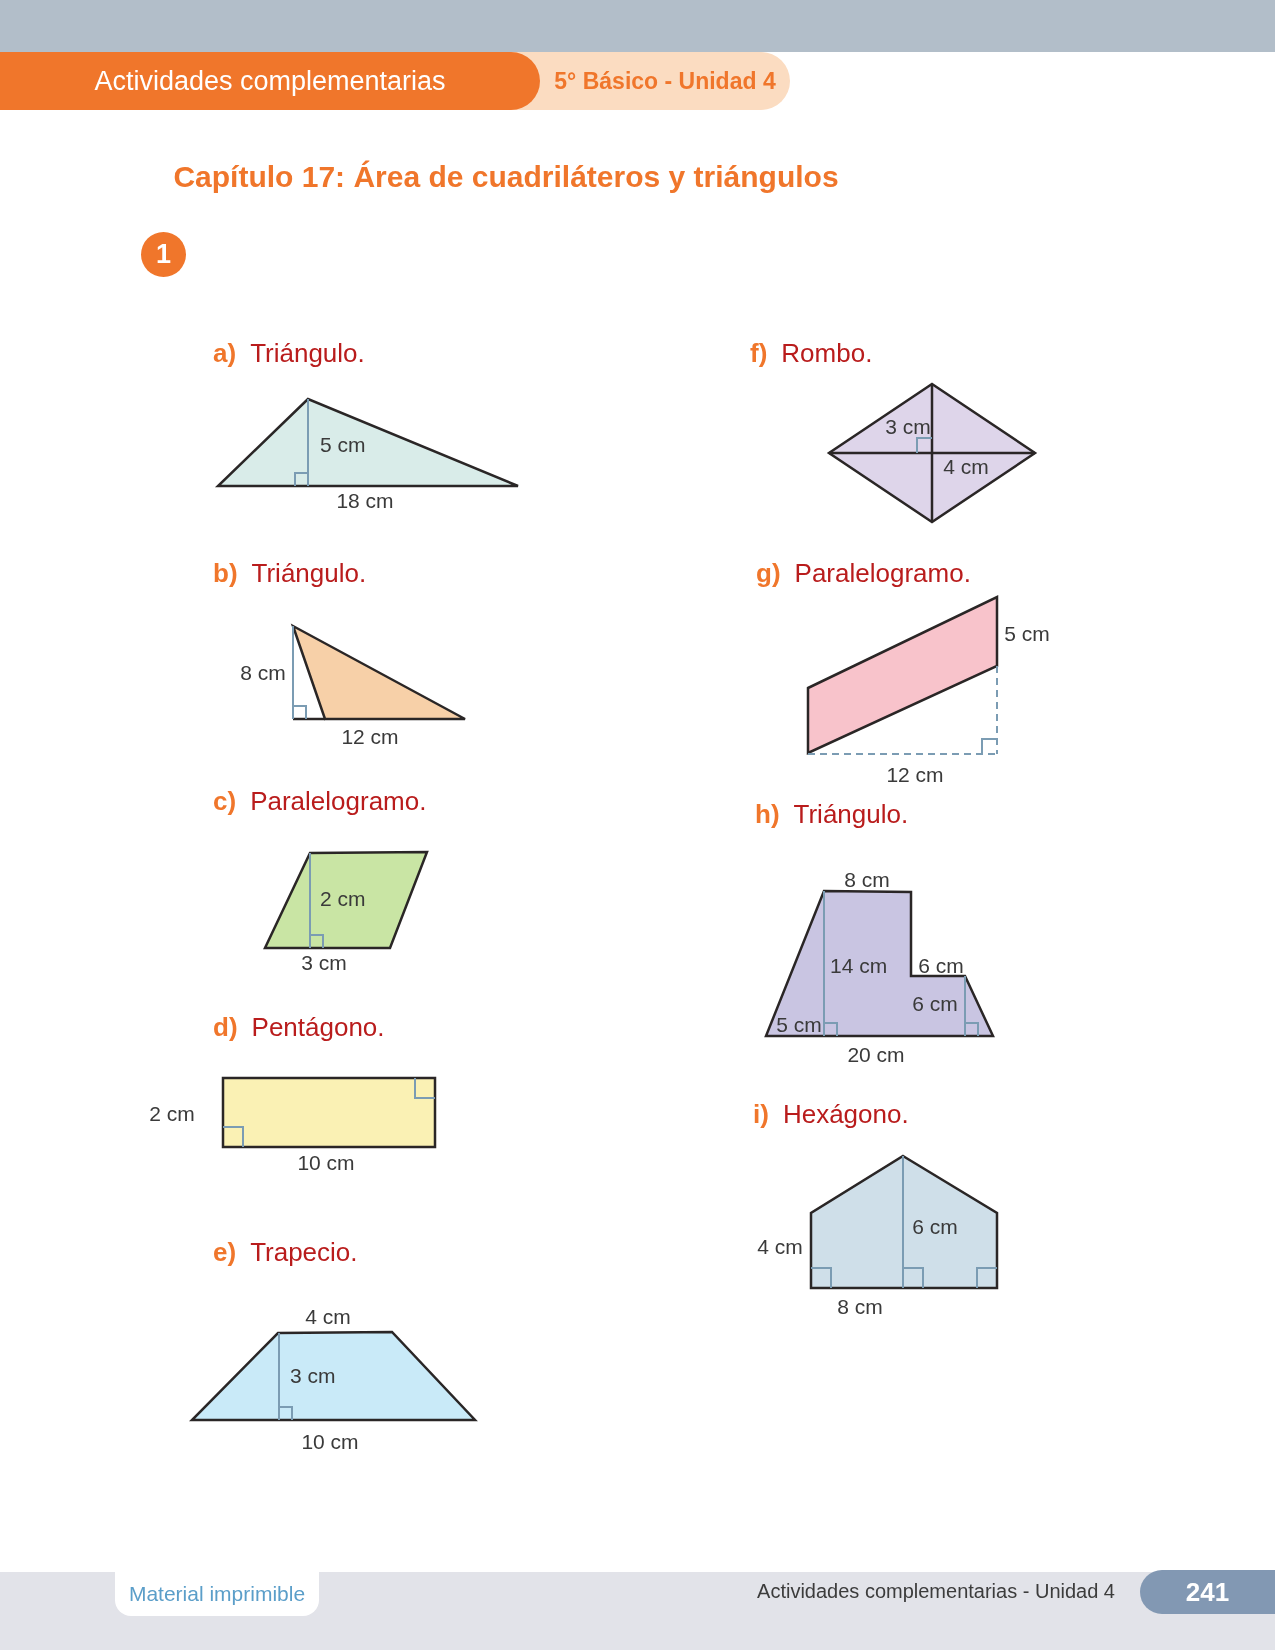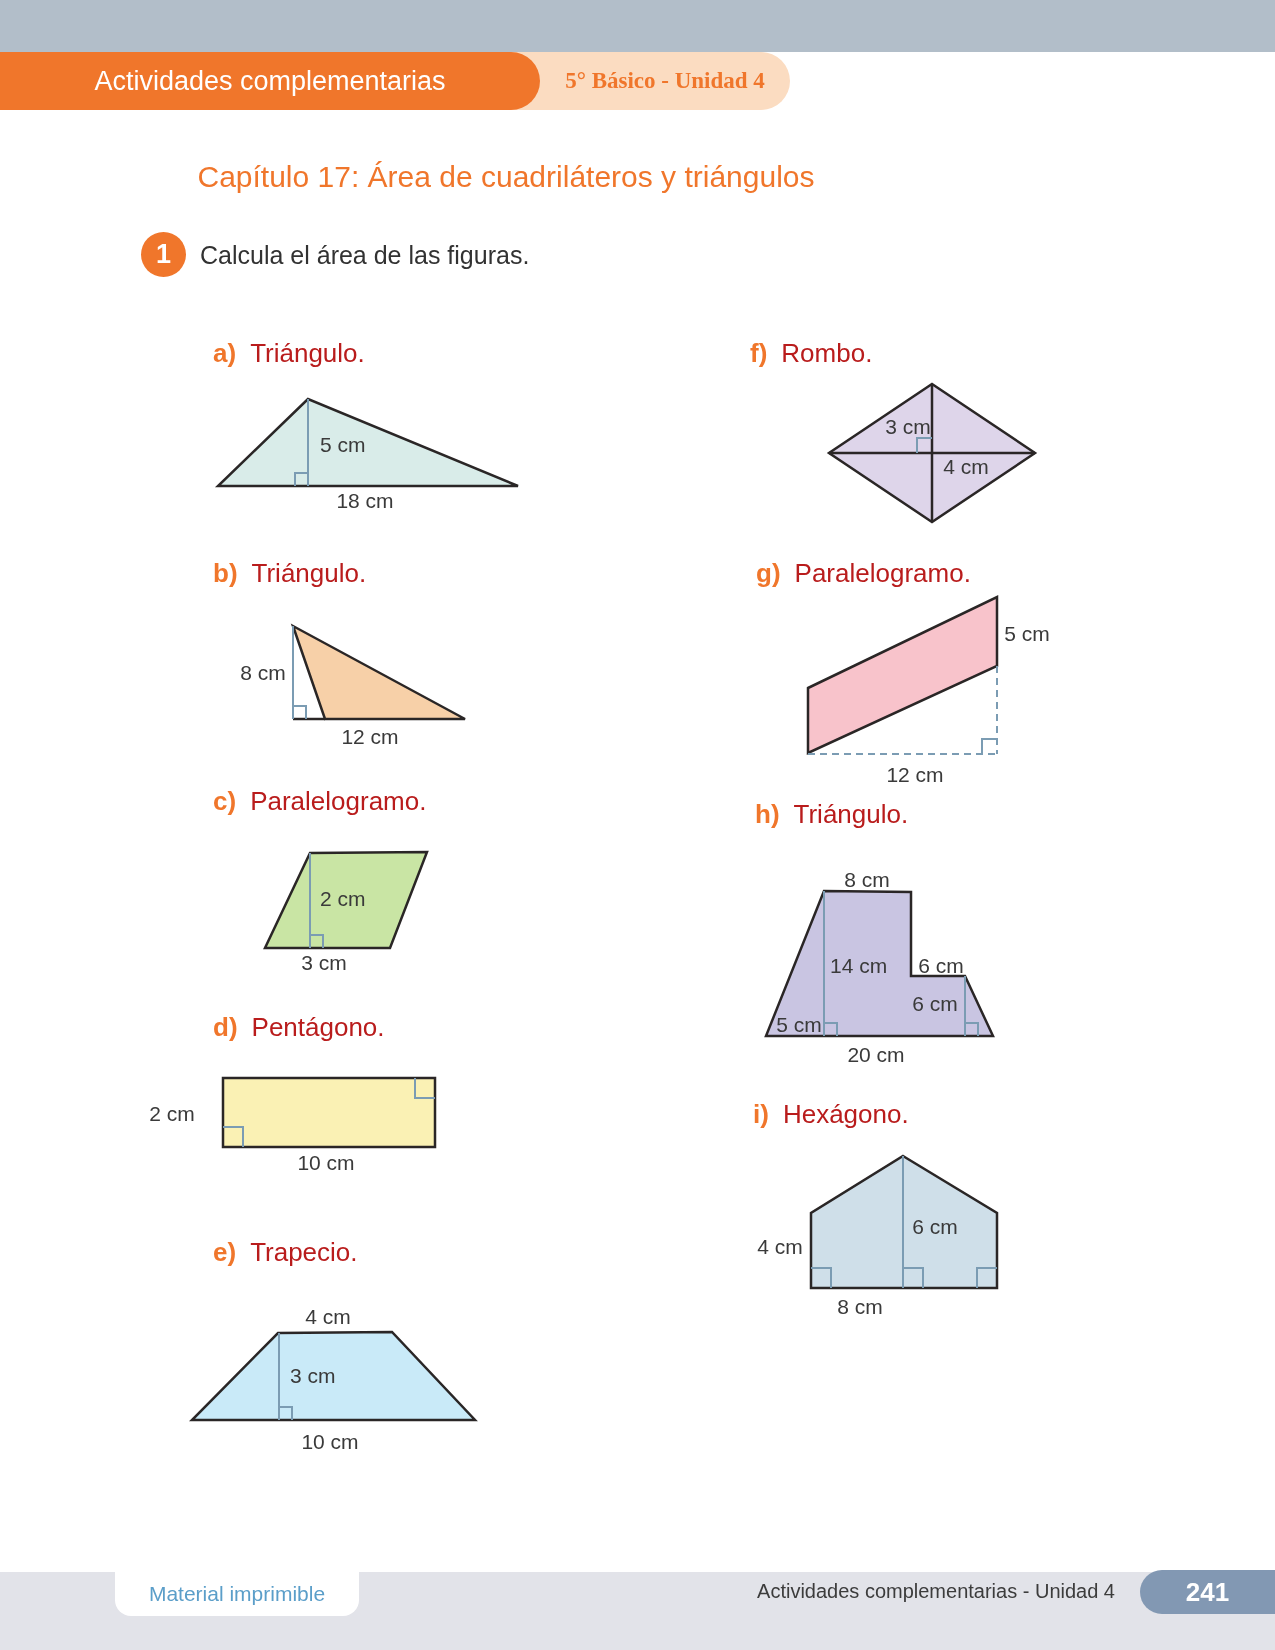--- a/index.html
+++ b/index.html
@@ -3,60 +3,59 @@
 <meta charset="utf-8">
 <style>
   html,body{margin:0;padding:0;background:#ffffff;}
   .page{
     position:relative;width:1275px;height:1650px;background:#ffffff;
     font-family:"Liberation Sans",sans-serif;color:#3b3a39;overflow:hidden;
   }
   
   .top-band{position:absolute;left:0;top:0;width:1275px;height:52px;background:#b2bec9;}
   .pill{position:absolute;left:400px;top:52px;width:390px;height:58px;background:#fbdcc1;
-        border-radius:0 29px 29px 0;z-index:1;font-family:Liberation Serif, serif;}
+        border-radius:0 29px 29px 0;z-index:1;}
   .pill-text{position:absolute;left:150px;top:0;width:230px;height:58px;line-height:58px;
         text-align:center;color:#f0762b;font-weight:bold;font-size:23px;}
   .ribbon{position:absolute;left:0;top:52px;width:540px;height:58px;background:#f0762b;
         border-radius:0 29px 29px 0;z-index:2;color:#ffffff;font-weight:normal;font-size:27px;
         text-align:center;line-height:58px;}
   .chapter-title{position:absolute;left:0;top:160px;width:1012px;text-align:center;
-        color:#f0762b;font-weight:normal;font-size:30px;}
+        color:#f0762b;font-weight:bold;font-size:30px;}
   .ex-circle{position:absolute;left:141px;top:232px;width:45px;height:45px;border-radius:50%;
         background:#f0762b;color:#fff;font-weight:bold;font-size:27px;text-align:center;line-height:45px;}
   .ex-text{position:absolute;left:200px;top:241px;font-size:25px;color:#323232;}
   
   .fig-label{position:absolute;display:flex;gap:14px;font-size:26px;align-items:baseline;}
   .fig-letter{color:#f0762b;font-weight:bold;}
   .fig-name{color:#b91c1c;}
   .fig-svg{position:absolute;}
   .dim{font-size:21px;fill:#3a3a3a;font-family:"Liberation Sans",sans-serif;}
   
   .footer-band{position:absolute;left:0;top:1572px;width:1275px;height:78px;background:#e2e3e9;}
-  .footer-tab{position:absolute;left:115px;top:1572px;width:244px;height:44px;background:#ffffff;
+  .footer-tab{position:absolute;left:115px;top:1572px;width:204px;height:44px;background:#ffffff;
         border-radius:0 0 16px 16px;text-align:center;line-height:44px;font-size:21px;color:#5b9ec9;}
   .footer-right{position:absolute;right:160px;top:1580px;font-size:20px;color:#3c3c3c;text-align:right;}
   .page-badge{position:absolute;left:1140px;top:1570px;width:135px;height:44px;background:#8298b3;
         border-radius:22px 0 0 22px;color:#ffffff;font-size:26px;text-align:center;line-height:44px;font-weight:bold;}
 </style>
 </head>
 <body>
 
 <div class="page">
 
   <div class="top-band"></div>
   <div class="pill">
     <div class="pill-text">5° Básico - Unidad 4</div>
   </div>
   <div class="ribbon">Actividades complementarias</div>
 
   <div class="chapter-title">Capítulo 17: Área de cuadriláteros y triángulos</div>
 
   <div class="ex-circle">1</div>
-  <div class="ex-text">Calcula el área de las figuras.</div>
 
   <div class="fig-label" style="left:213px;top:338px;">
     <span class="fig-letter">a)</span>
     <span class="fig-name">Triángulo.</span>
   </div>
   <div class="fig-label" style="left:213px;top:558px;">
     <span class="fig-letter">b)</span>
     <span class="fig-name">Triángulo.</span>
   </div>
   <div class="fig-label" style="left:213px;top:786px;">

